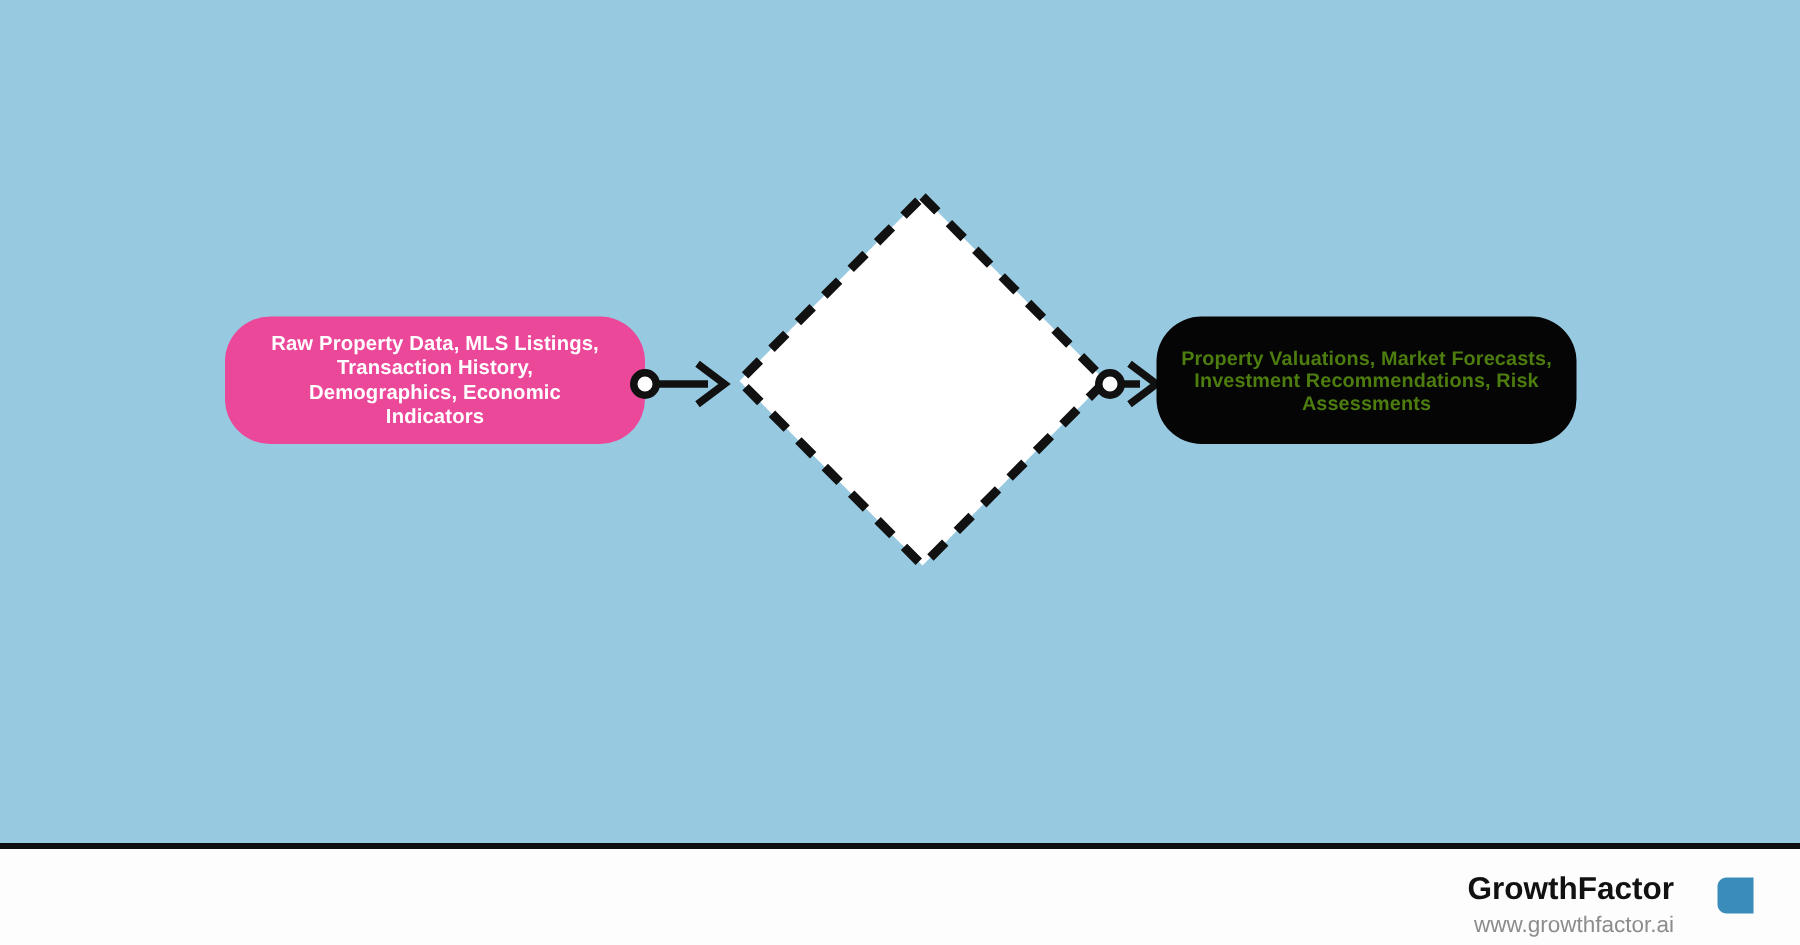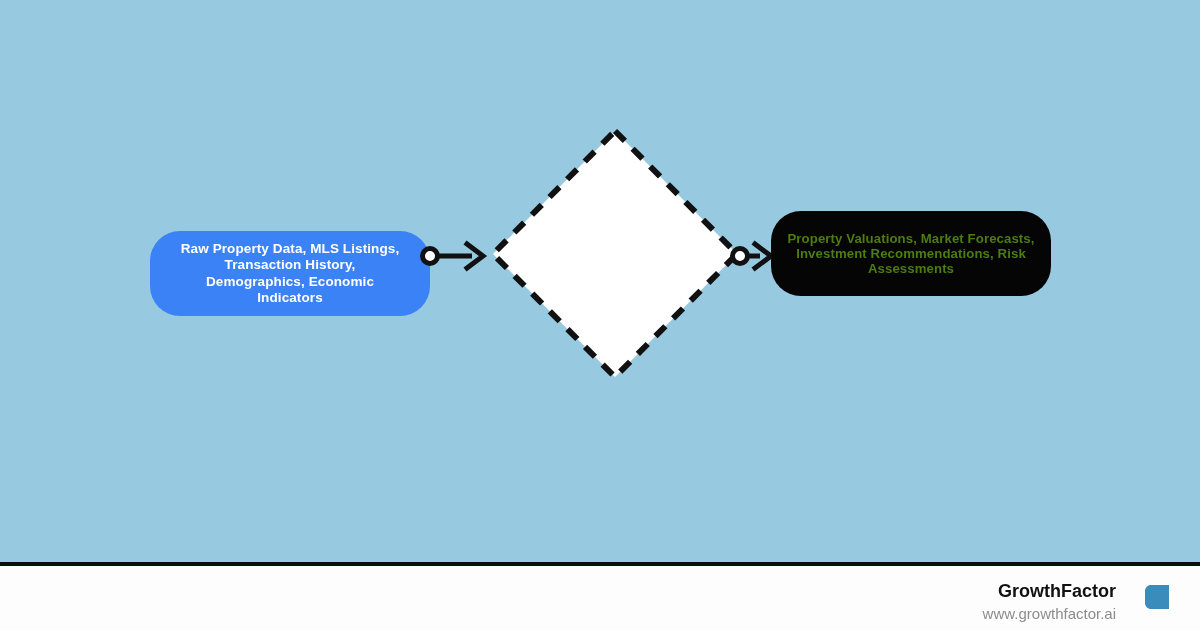--- a/index.html
+++ b/index.html
@@ -48,29 +48,28 @@
     align-items: center;
     justify-content: center;
     text-align: center;
   }
 
   .node-input {
     left: 150px;
     top: 211px;
     width: 280px;
     height: 85px;
-    background: #3b82f6;
+    background: #ec4899;
     border-radius: 30px;
     color: #ffffff;
     font-size: 13.5px;
     font-weight: bold;
     line-height: 1.22;
     padding: 0 29px;
     letter-spacing: 0.1px;
-    margin-top: 20px;
   }
 
   .node-output {
     left: 771px;
     top: 211px;
     width: 280px;
     height: 85px;
     background: #050505;
     border-radius: 30px;
     color: #4d7c0f;
@@ -127,21 +126,21 @@
     height: 64px;
     background: #fdfdfd;
   }
   .brand {
     position: absolute;
     right: 84px;
     top: 14px;
     text-align: right;
   }
   .brand-name {
-    font-size: 18px;
+    font-size: 21px;
     font-weight: bold;
     color: #111111;
     line-height: 1.25;
   }
   .brand-url {
     font-size: 15px;
     color: #8c8c8c;
     line-height: 1.35;
     margin-top: 1px;
   }

